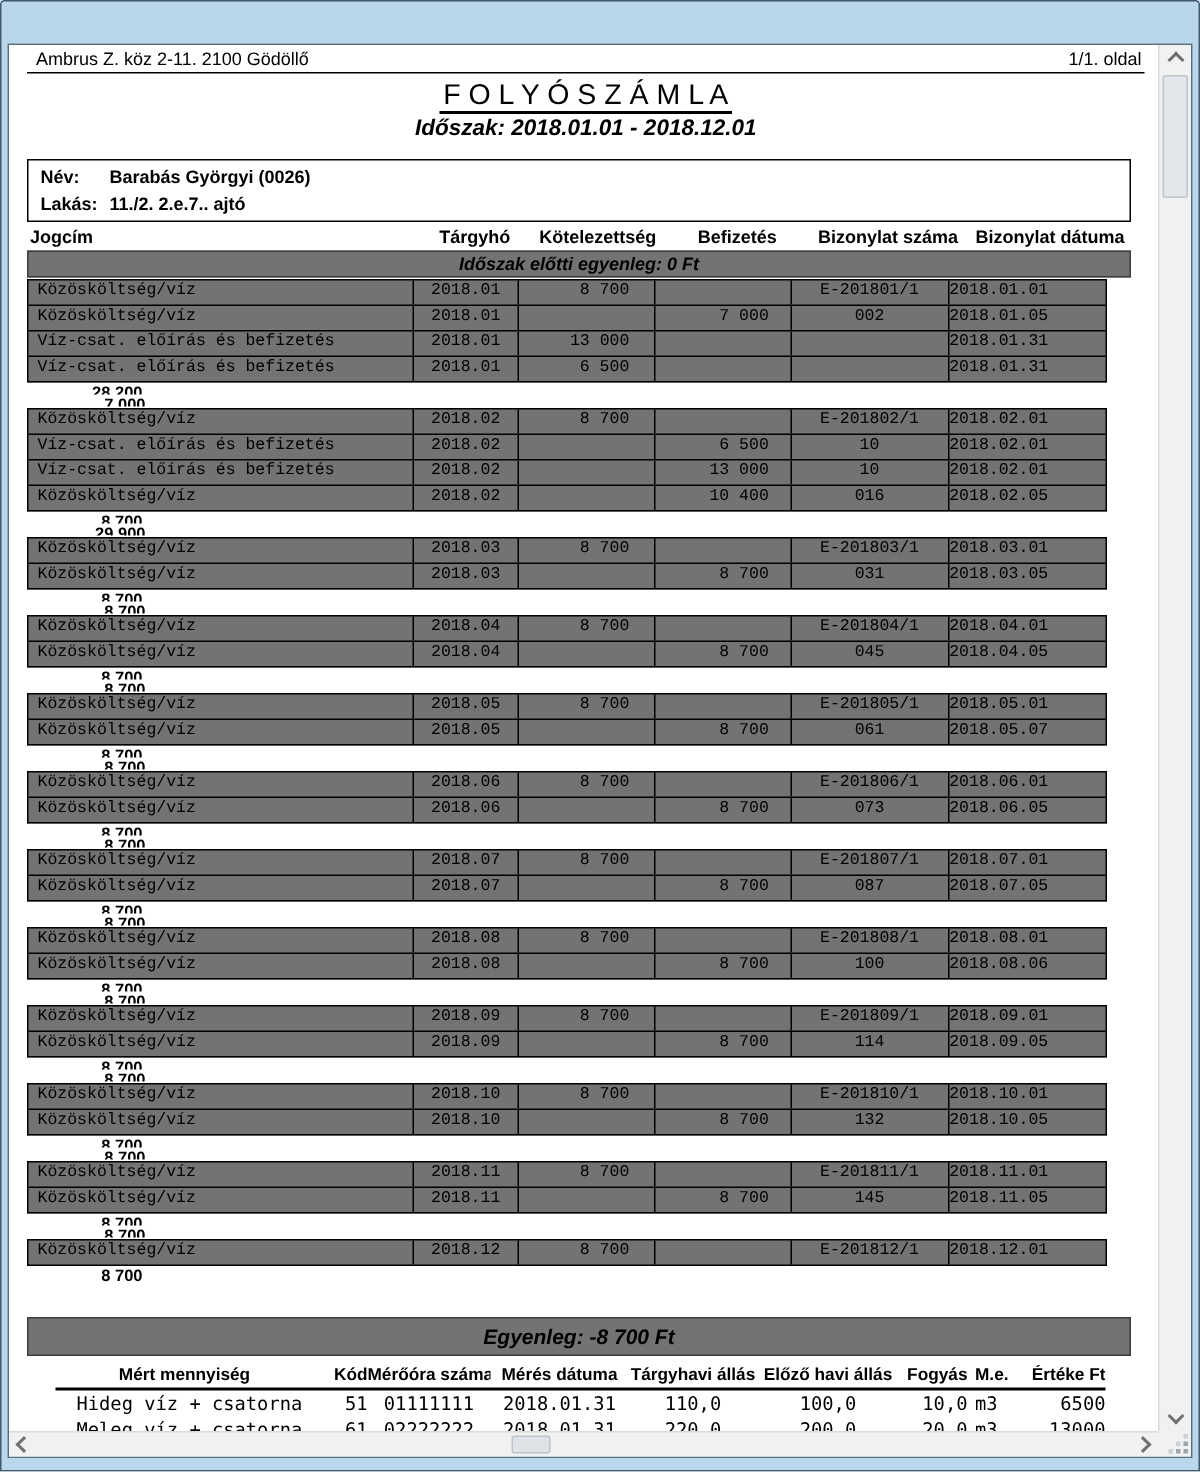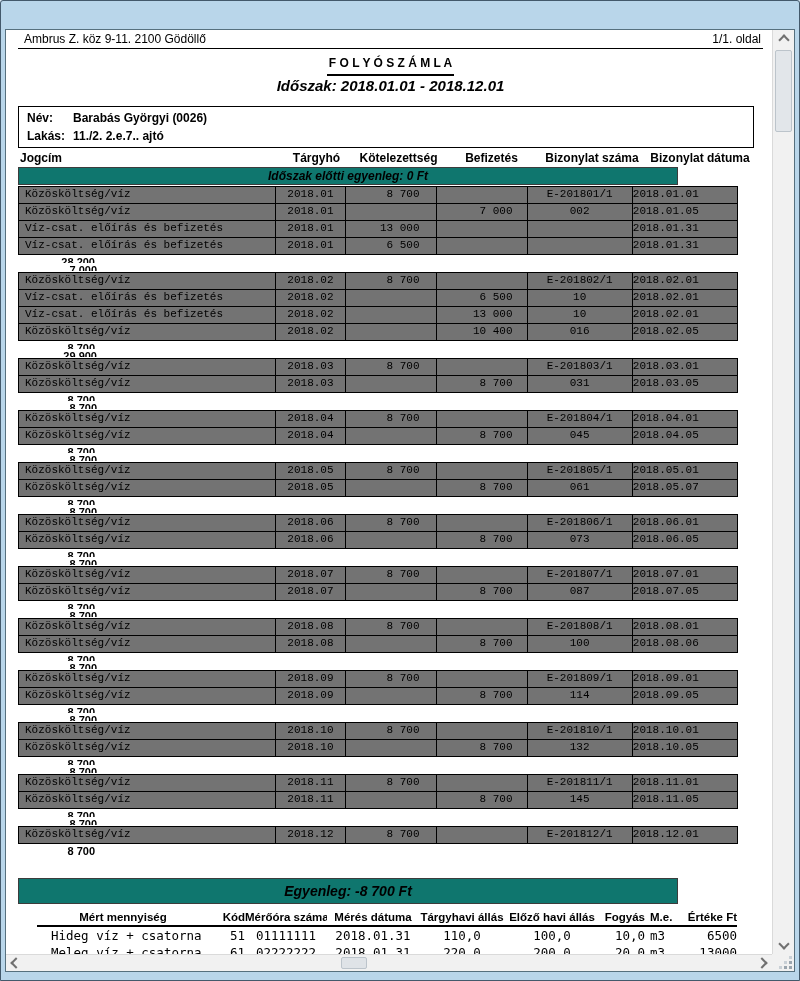--- a/index.html
+++ b/index.html
@@ -32,27 +32,27 @@
   .chev.right{transform:rotate(-45deg);margin-right:3px;}
   .vthumb{position:absolute;left:2px;right:2px;top:20px;height:80px;background:#e2e6ea;border:1px solid #bcc4cb;border-radius:2px;}
   .hthumb{position:absolute;top:2px;bottom:2px;left:335px;width:24px;background:#dfe3e7;border:1px solid #bcc4cb;border-radius:2px;}
   .grip{position:absolute;right:2px;bottom:2px;width:3px;height:3px;background:#9aa5ae;
     box-shadow:0 -5px #9aa5ae,0 -10px #c9d0d6,-5px 0 #9aa5ae,-5px -5px #c9d0d6,-10px 0 #c9d0d6;}
   
   .content{position:absolute;left:12px;top:2px;width:745px;color:#000;}
   .doc-header{display:flex;justify-content:space-between;height:16px;line-height:15px;
     font-size:12px;border-bottom:1px solid #000;padding:0 2px 0 6px;}
   .doc-title-wrap{text-align:center;margin-top:4px;height:24px;}
-  .doc-title{display:inline-block;font-size:12px;font-weight:bold;border-bottom:2px solid #000;line-height:21px;padding:0 2px;}
+  .doc-title{display:inline-block;font-size:19px;font-weight:normal;border-bottom:2px solid #000;line-height:21px;padding:0 2px;}
   .doc-period{text-align:center;font-size:15px;font-weight:bold;font-style:italic;height:17px;line-height:17px;}
   .name-box{margin-top:12px;width:736px;box-sizing:border-box;border:1px solid #000;padding:2px 0 2px 8px;font-size:12px;font-weight:bold;}
   .name-box .line{display:flex;height:18px;line-height:18px;}
   .name-box .lbl{width:46px;}
   .col-headers{display:flex;margin-top:2px;height:17px;line-height:16px;font-size:12px;font-weight:bold;width:736px;}
-  .band{width:660px;box-sizing:border-box;background:#0f766e;border:1px solid #3c3c3c;
+  .band{width:736px;box-sizing:border-box;background:#737373;border:1px solid #3c3c3c;
     text-align:center;font-weight:bold;font-style:italic;}
   .band.opening{height:18px;line-height:16px;font-size:12px;}
   .band.closing{height:26px;line-height:24px;font-size:14px;margin-top:18px;}
   .group{width:720px;box-sizing:border-box;border:1px solid #000;margin-top:1px;background:#737373;font-family:Liberation Mono, monospace;}
   .srow{display:flex;height:16px;line-height:15px;font-size:11px;}
   .srow + .srow{border-top:1px solid #000;}
   .cell{box-sizing:border-box;overflow:hidden;white-space:nowrap;}
   .srow .cell{border-left:1px solid #000;}
   .srow .cell:first-child{border-left:none;}
   .c-jog{width:263px;padding-left:6px;text-align:left;}
@@ -86,21 +86,21 @@
 <body>
 
 <div class="window">
 
 
   <div class="client">
     <div class="page">
       <div class="content">
 
         <div class="doc-header">
-          <span>Ambrus Z. köz 9-11.  2100 Gödöllő</span>
+          <span>Ambrus Z. köz 2-11.  2100 Gödöllő</span>
           <span>1/1. oldal</span>
         </div>
 
         <div class="doc-title-wrap">
           <span class="doc-title">F O L Y Ó S Z Á M L A</span>
         </div>
         <div class="doc-period">Időszak: 2018.01.01  -  2018.12.01</div>
 
         <div class="name-box">
           <div class="line">

